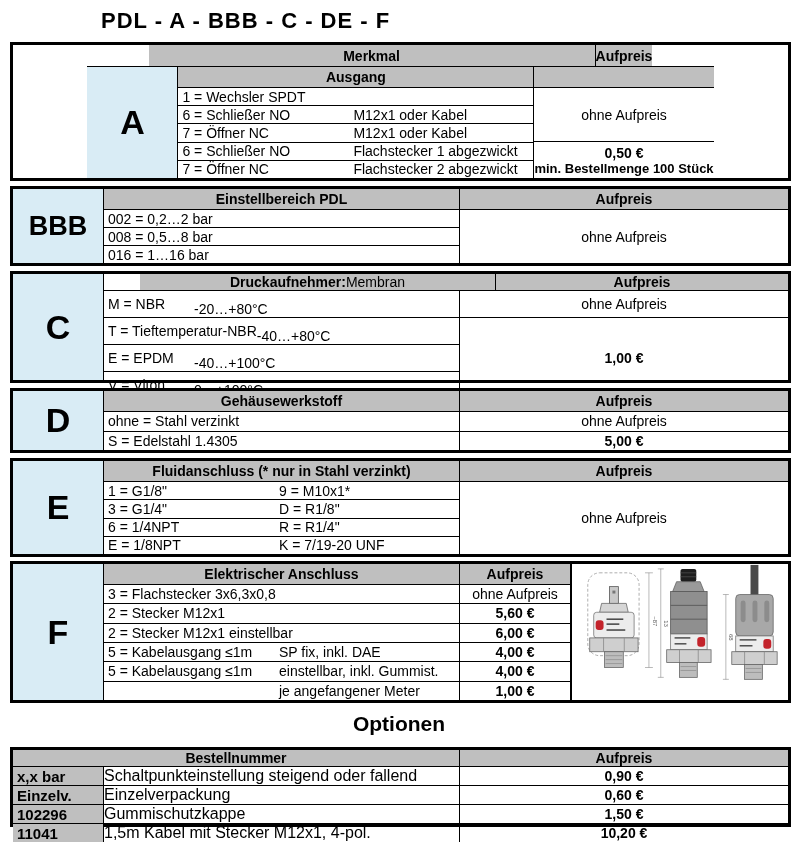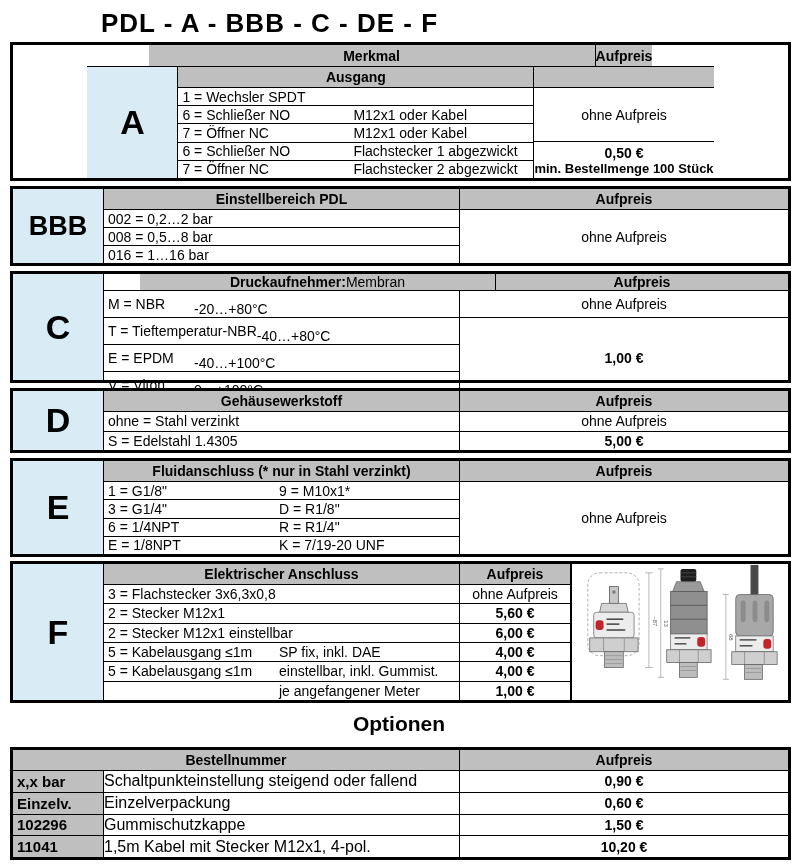--- a/index.html
+++ b/index.html
@@ -1,20 +1,20 @@
 <!DOCTYPE html>
 <html><head>
 <meta charset="utf-8">
 <style>
   * { margin:0; padding:0; box-sizing:border-box; }
   html,body { background:#ffffff; }
   body { width:798px; height:864px; font-family:"Liberation Sans", sans-serif; color:#000; }
   .page { position:relative; width:798px; height:864px; overflow:hidden; background:#fff; }
 
-  .title { position:absolute; left:101px; top:8px; font-size:26px; font-weight:bold; letter-spacing:1px; }
+  .title { position:absolute; left:101px; top:8px; font-size:22px; font-weight:bold; letter-spacing:1px; }
 
   .sec { position:absolute; left:10px; width:781px; border:3px solid #000; display:flex; background:#fff; }
   .col { display:flex; flex-direction:column; }
 
   .lc { width:91px; background:#d9ecf5; border-right:1px solid #000; display:flex;
         align-items:center; justify-content:center; font-weight:bold; font-size:34px; }
   .lc.small { font-size:27px; }
 
   .rc { flex:1; display:flex; flex-direction:column; min-width:0; }
 
@@ -345,21 +345,21 @@
             <line x1="153" y1="116" x2="159" y2="116" stroke="#888" stroke-width="0.6"></line>
             <text transform="rotate(90 159 70)" x="159" y="70" font-size="6" fill="#555">68</text>
           </g>
         </svg>
       </div>
     </div>
   </div>
 
   <div class="optheading">Optionen</div>
 
-  <div class="sec col" style="top:747px; height:113px;">
+  <div class="sec col" style="top:747px; height:80px;">
     <div class="trow" style="height:20px;">
       <div class="hdr bR" style="width:447px;">Bestellnummer</div>
       <div class="hdr" style="flex:1;">Aufpreis</div>
     </div>
     <div class="trow bT" style="flex:1;">
       <div class="ocode bR">x,x bar</div>
       <div class="odesc bR">Schaltpunkteinstellung steigend oder fallend</div>
       <div class="oprice">0,90 €</div>
     </div>
     <div class="trow bT" style="flex:1;">

